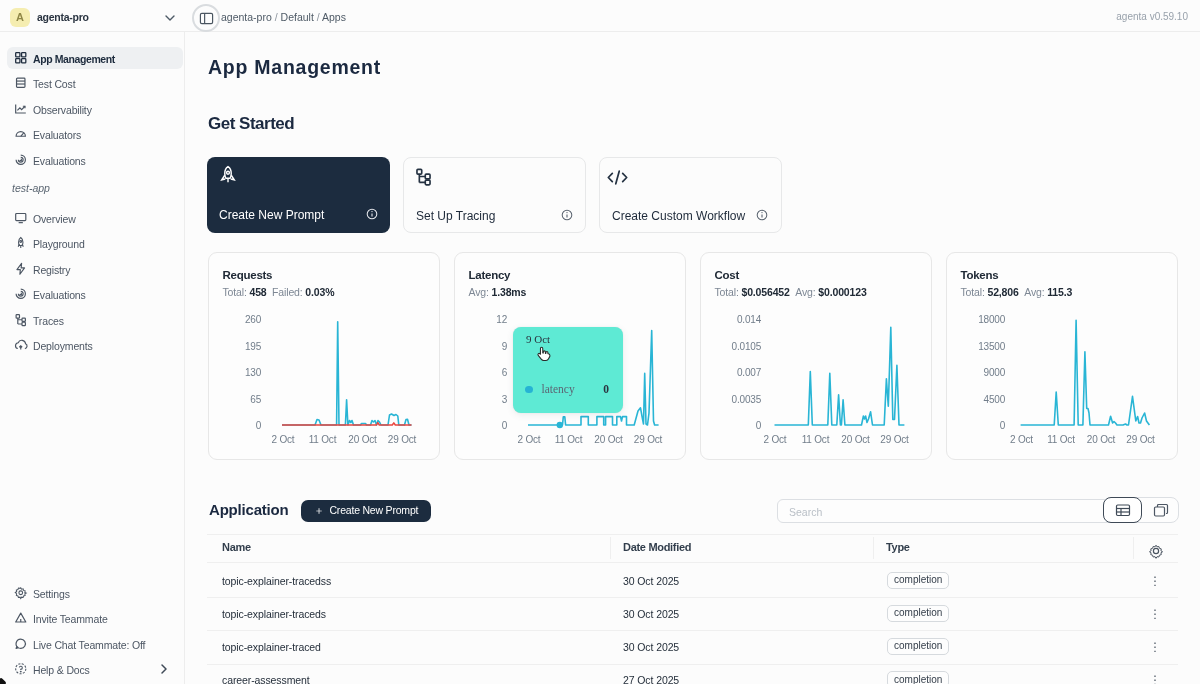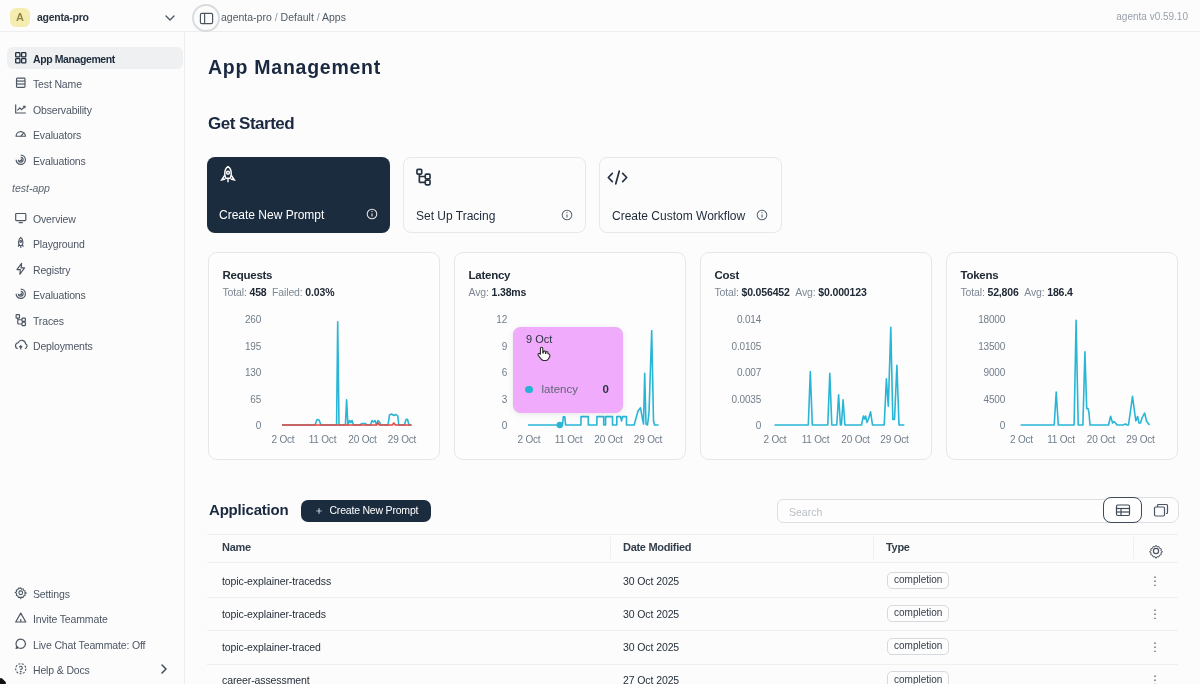--- a/index.html
+++ b/index.html
@@ -40,21 +40,21 @@
 .gsinfo { position:absolute; top:51px; width:12px; height:12px; }
 
 
 .ccard { position:absolute; top:252px; width:232px; height:208px; background:#fdfdfd; border:1px solid #e7e7e7; border-radius:9px; }
 .ctitle { position:absolute; left:13.5px; top:16.5px; font-size:11.5px; line-height:11.5px; font-weight:700; letter-spacing:-0.25px; color:#202a36; }
 .csub { position:absolute; left:13.5px; top:34px; font-size:10.5px; line-height:10.5px; letter-spacing:-0.15px; color:#7d8794; }
 .csub b { color:#202a36; font-weight:700; }
 .ccard svg.plot { position:absolute; left:0; top:0; }
 
 
-#tooltip { position:absolute; left:513px; top:327px; width:110px; height:86px; background:#f0abfc; border-radius:8px; box-shadow:0 2px 7px rgba(80,90,100,0.10), 0 0 1px rgba(120,130,140,0.25); z-index:3; }
+#tooltip { position:absolute; left:513px; top:327px; width:110px; height:86px; background:#5eead4; border-radius:8px; box-shadow:0 2px 7px rgba(80,90,100,0.10), 0 0 1px rgba(120,130,140,0.25); z-index:3;font-family:Liberation Serif, serif; }
 #tooltip .tdate { position:absolute; left:13px; top:6px; font-size:11px; color:#2b3440; }
 #tooltip .trow { position:absolute; left:12px; top:56px; width:92px; font-size:11.5px; color:#5c6674; }
 #tooltip .tdot { display:inline-block; width:7.5px; height:7.5px; border-radius:50%; background:#26b3d4; margin-right:9px; }
 #tooltip .tval { position:absolute; right:8px; top:0; font-weight:700; color:#2b3440; }
 #cursor { position:absolute; left:536px; top:346px; z-index:4; }
 
 
 #apptitle { position:absolute; left:209px; top:502px; font-size:15px; line-height:15px; font-weight:600; letter-spacing:-0.2px; color:#1b2940;text-align:center; }
 #newbtn { position:absolute; left:301px; top:500px; width:130px; height:21.5px; background:#1c2c3f; border-radius:7px; color:#fff; font-size:10.5px; letter-spacing:-0.2px; text-align:center; line-height:21.5px; }
 #searchbox { position:absolute; left:777px; top:499px; width:364px; height:24px; border:1px solid #dcdfe3; border-radius:6px; background:#fdfdfd; }
@@ -102,21 +102,21 @@
       <span class="mlbl">App Management</span>
     </div>
   <div class="mitem" style="top:40px;">
       <svg class="mico" viewBox="0 0 16 16">
         <g fill="none" stroke="#4c5663" stroke-width="1.4">
           <rect x="3" y="2.5" width="10" height="11" rx="1"></rect>
           <line x1="3" y1="6" x2="13" y2="6"></line>
           <line x1="3" y1="9.5" x2="13" y2="9.5"></line>
         </g>
       </svg>
-      <span class="mlbl">Test Name</span>
+      <span class="mlbl">Test Cost</span>
     </div>
   <div class="mitem" style="top:66px;">
       <svg class="mico" viewBox="0 0 16 16">
         <g fill="none" stroke="#4c5663" stroke-width="1.4">
           <path d="M2 3v10h12"></path>
           <path d="M4 10l3-3 2 2 4-4"></path>
           <path d="M10.5 5H13v2.5"></path>
         </g>
       </svg>
       <span class="mlbl">Observability</span>
@@ -346,21 +346,21 @@
         <text x="114.5" y="190">11 Oct</text>
         <text x="154.5" y="190">20 Oct</text>
         <text x="193.5" y="190">29 Oct</text>
     </g>
     <path d="M73.5 172 H107.3 L109.3 118.6 L111.3 172 H126.8 L128.8 120.4 L130.8 172 H135.8 L137.6 141.9 L139.4 172 L140.4 172 L142.1 146.7 L143.9 172 H160.5 L162.4 163 L163.5 166 L164.6 163 L166 169.5 L167.5 166 L169.6 158.8 L171.5 172 H183.2 L185.4 125.9 L187.3 153.3 L189.8 74.3 L191.8 166.5 L193.5 166.5 L195.9 112.3 L198 172 H203.4" fill="none" stroke="#29b5d5" stroke-width="1.6" stroke-linejoin="round"></path>
   </svg>
 </div>
 
 <div class="ccard" style="left:946px;">
   <div class="ctitle">Tokens</div>
-  <div class="csub">Total: <b>52,806</b> &nbsp;Avg: <b>186.4</b></div>
+  <div class="csub">Total: <b>52,806</b> &nbsp;Avg: <b>115.3</b></div>
   <svg class="plot" width="232" height="208" viewBox="0 0 232 208">
     <g font-size="10" letter-spacing="-0.2" fill="#717d8a" text-anchor="end">
       <text x="58" y="70">18000</text>
         <text x="58" y="96.5">13500</text>
         <text x="58" y="123">9000</text>
         <text x="58" y="149.5">4500</text>
         <text x="58" y="176">0</text>
     </g>
     <g font-size="10" letter-spacing="-0.2" fill="#717d8a" text-anchor="middle">
       <text x="74.5" y="190">2 Oct</text>

